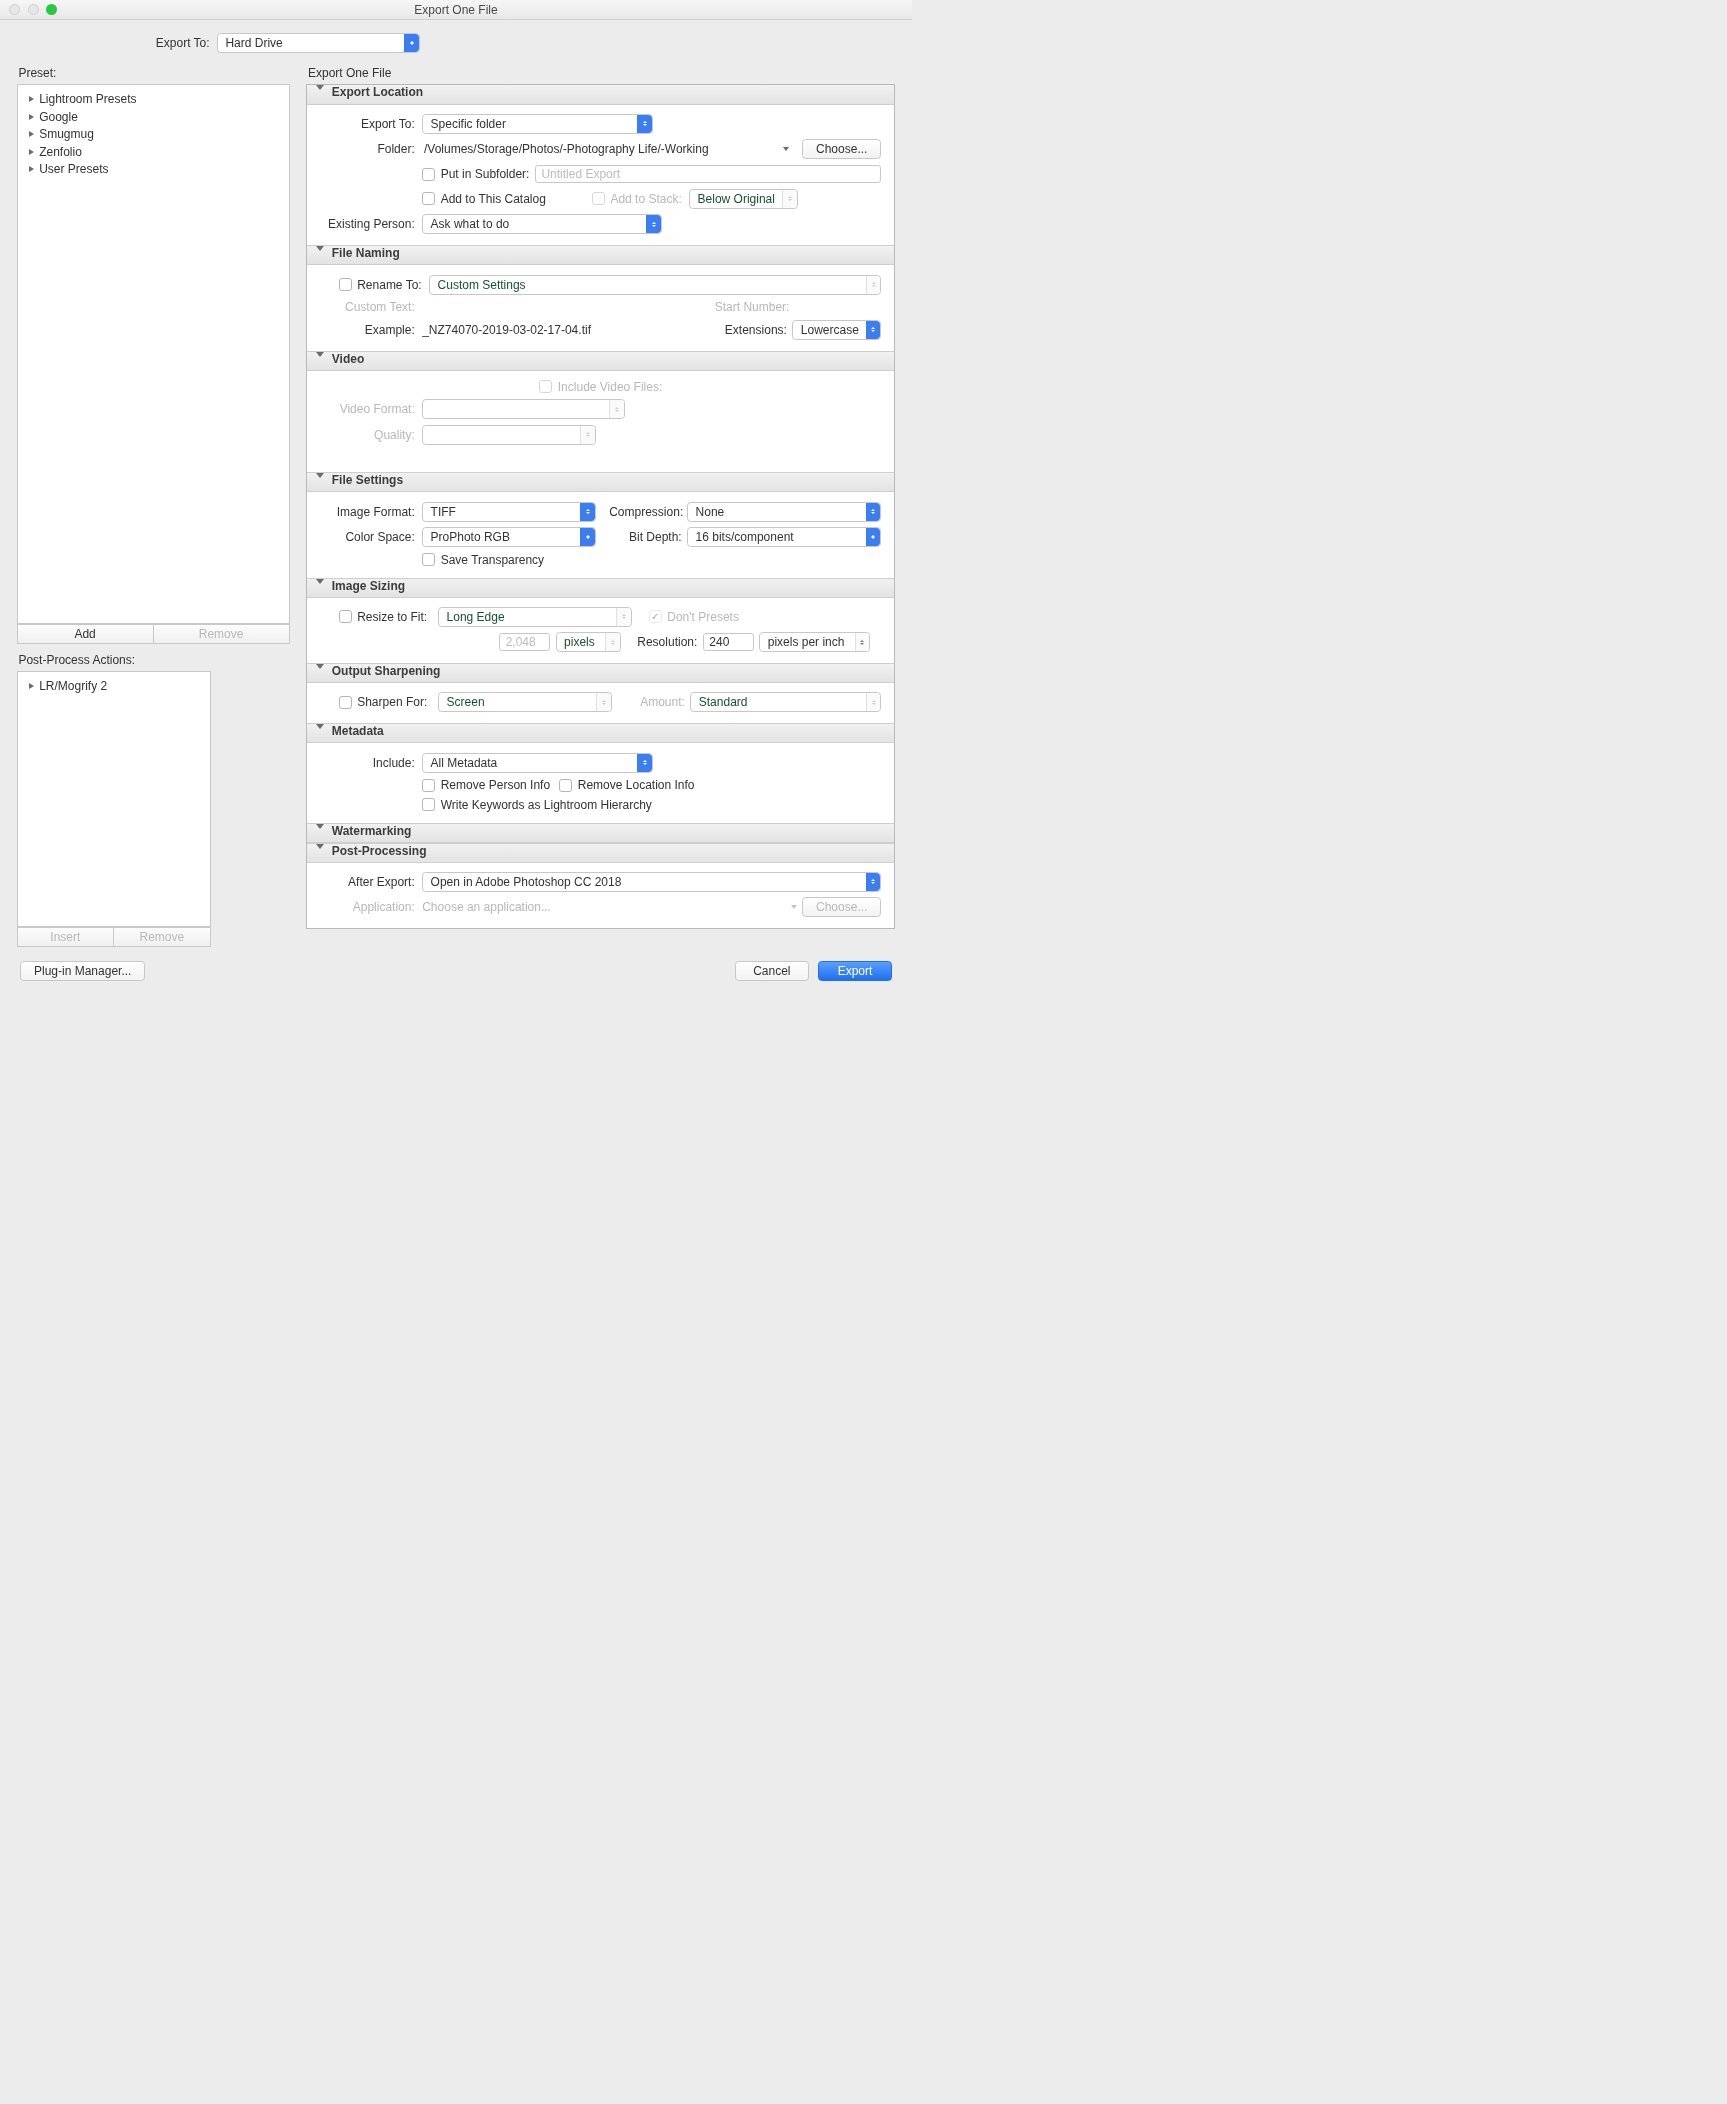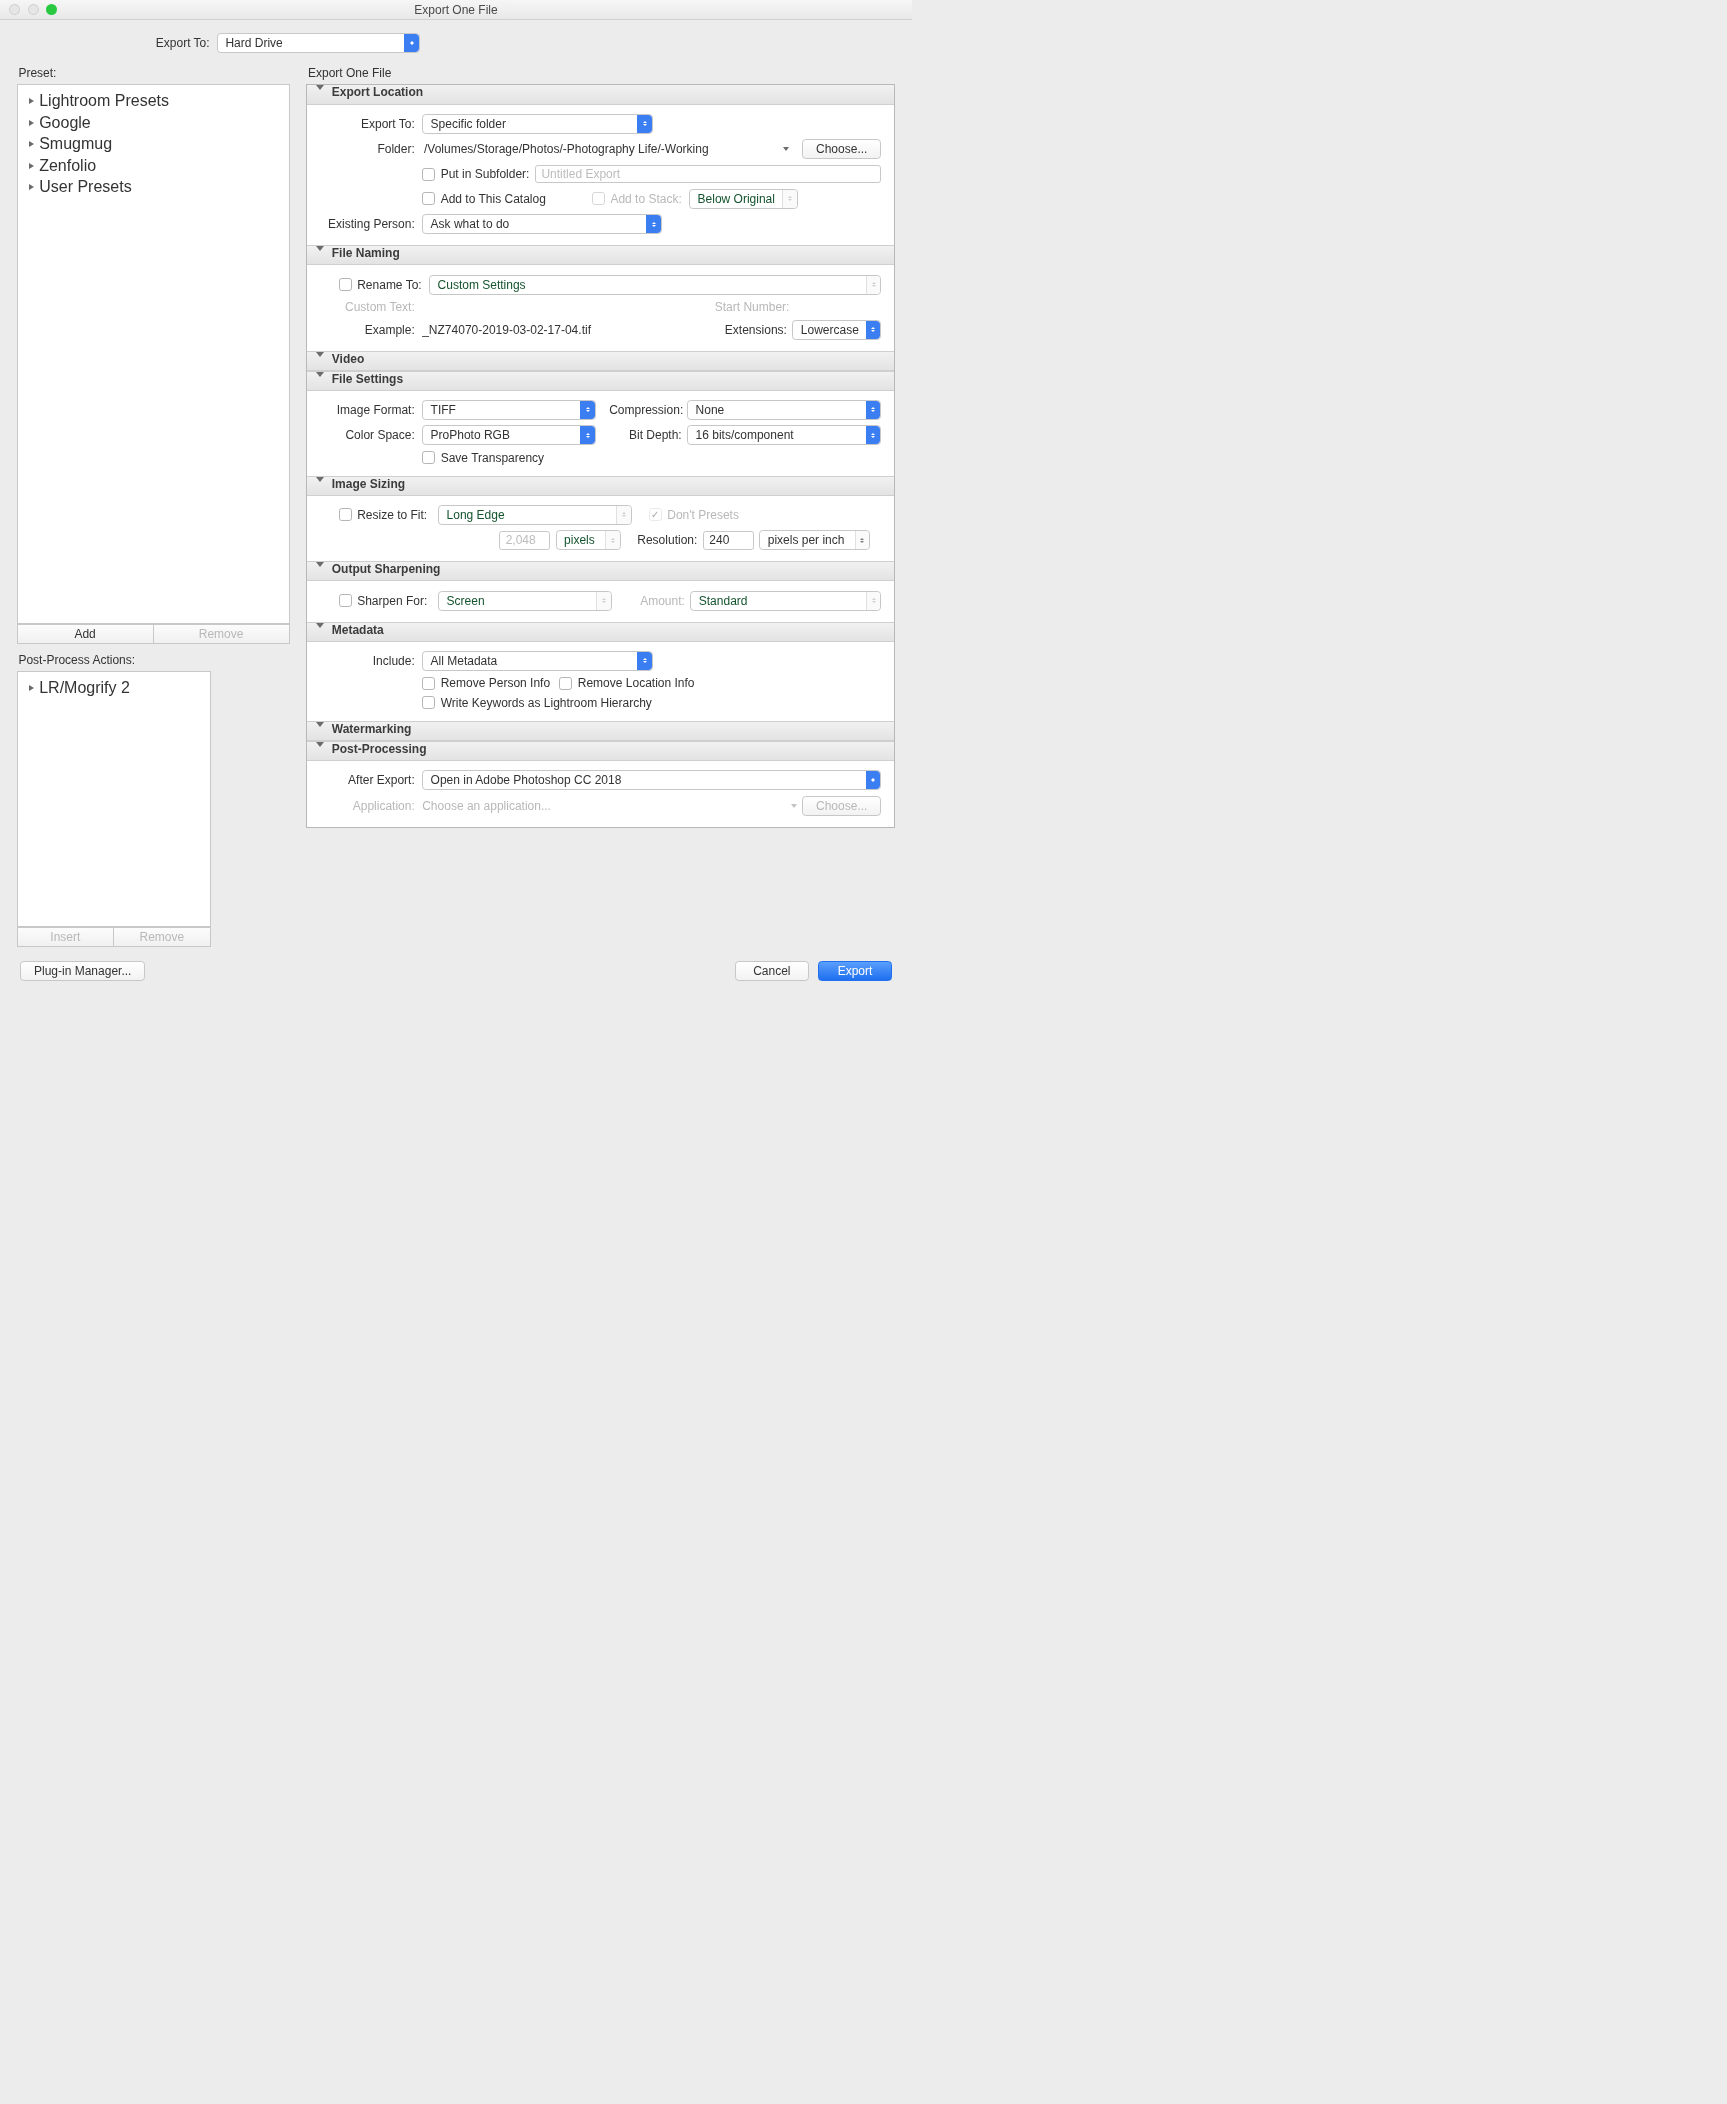--- a/index.html
+++ b/index.html
@@ -53,21 +53,21 @@
   .columns { display: flex; padding: 0 16.6px 0 16.6px; gap: 16.6px; }
   .leftcol { width: 273px; display: flex; flex-direction: column; }
   .leftcol .pane-label { font-size: 12px; color: #333; margin-bottom: 3.7px; margin-left: 1.8px; }
   .listbox {
     background: #fff; border: 0.9px solid #c8c8c8; border-radius: 0;
     flex: 0 0 auto;
   }
   .preset-list { height: 540px; }
   .ppa-list { height: 256px; }
   .listbox ul { list-style: none; padding: 5.5px 7.4px; }
-  .listbox li { display: flex; align-items: center; gap: 5.5px; padding: 1.8px 0; font-size: 16px; color: #333; }
+  .listbox li { display: flex; align-items: center; gap: 5.5px; padding: 1.8px 0; font-size: 12px; color: #333; }
   .disclose { width: 0; height: 0; border-top:3.7px solid transparent; border-bottom:3.7px solid transparent; border-left:5.5px solid #6b6b6b; margin-left: 3.7px;}
   .btnrow { display: flex; }
   .btnrow .half {
     flex:1; text-align:center; background: linear-gradient(#fcfcfc,#f0f0f0);
     border:0.9px solid #c8c8c8; height:20px; line-height:18.5px; font-size:12px;
   }
   .btnrow .half.disabled { color:#b8b8b8; }
   .btnrow .half:first-child { border-right:none; }
   .rightcol { flex:1; display:flex; flex-direction:column; }
   .rightcol .pane-label { font-size: 12px; color: #333; margin-bottom: 3.7px; margin-left: 1.8px; }
@@ -256,20 +256,40 @@
             <span>Lowercase</span>
             <span class="cap"></span>
           </div>
         </div>
       </div>
 
       <div class="section-hdr">
         <span class="tri-down"></span>
         <span>Video</span>
       </div>
+      <div class="section-body">
+        <div class="frow" style="justify-content:center;">
+          <span class="checkbox disabled"></span>
+          <span style="color:#b8b8b8;">Include Video Files:</span>
+        </div>
+        <div class="frow">
+          <div class="flabel disabled">Video Format:</div>
+          <div class="select disabled" style="width:203px;">
+            <span></span>
+            <span class="cap grey disabled"></span>
+          </div>
+        </div>
+        <div class="frow" style="margin-bottom:16.6px;">
+          <div class="flabel disabled">Quality:</div>
+          <div class="select disabled" style="width:174px;">
+            <span></span>
+            <span class="cap grey disabled"></span>
+          </div>
+        </div>
+      </div>
 
       <div class="section-hdr">
         <span class="tri-down"></span>
         <span>File Settings</span>
       </div>
       <div class="section-body">
         <div class="frow">
           <div class="flabel">Image Format:</div>
           <div class="select" style="width:174px;">
             <span>TIFF</span>

